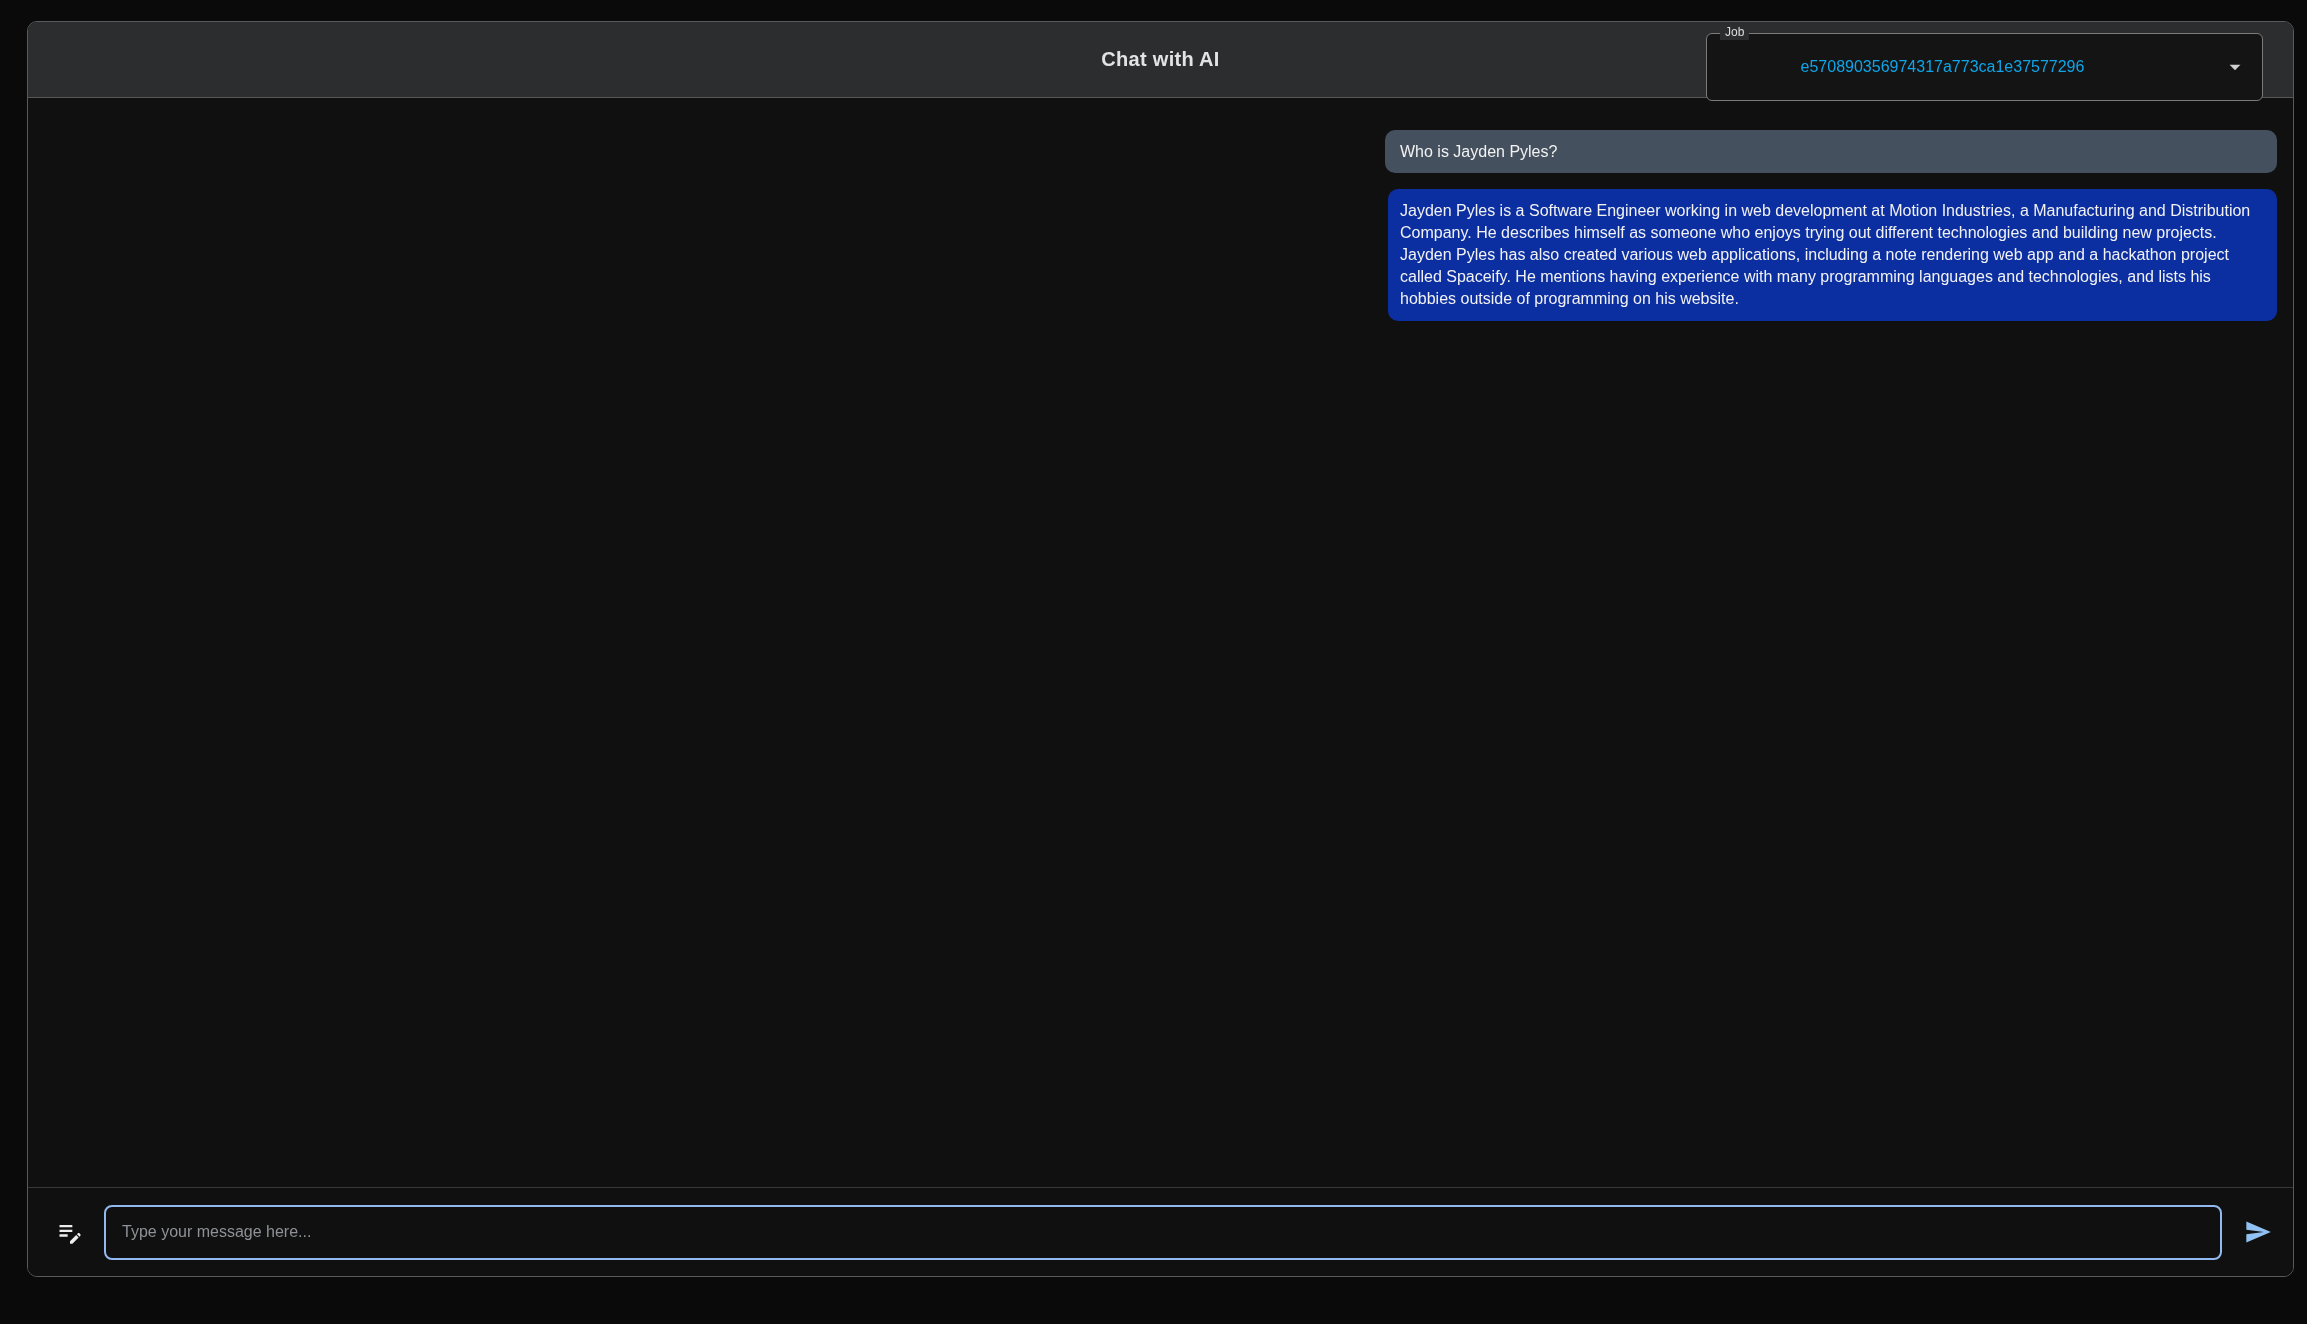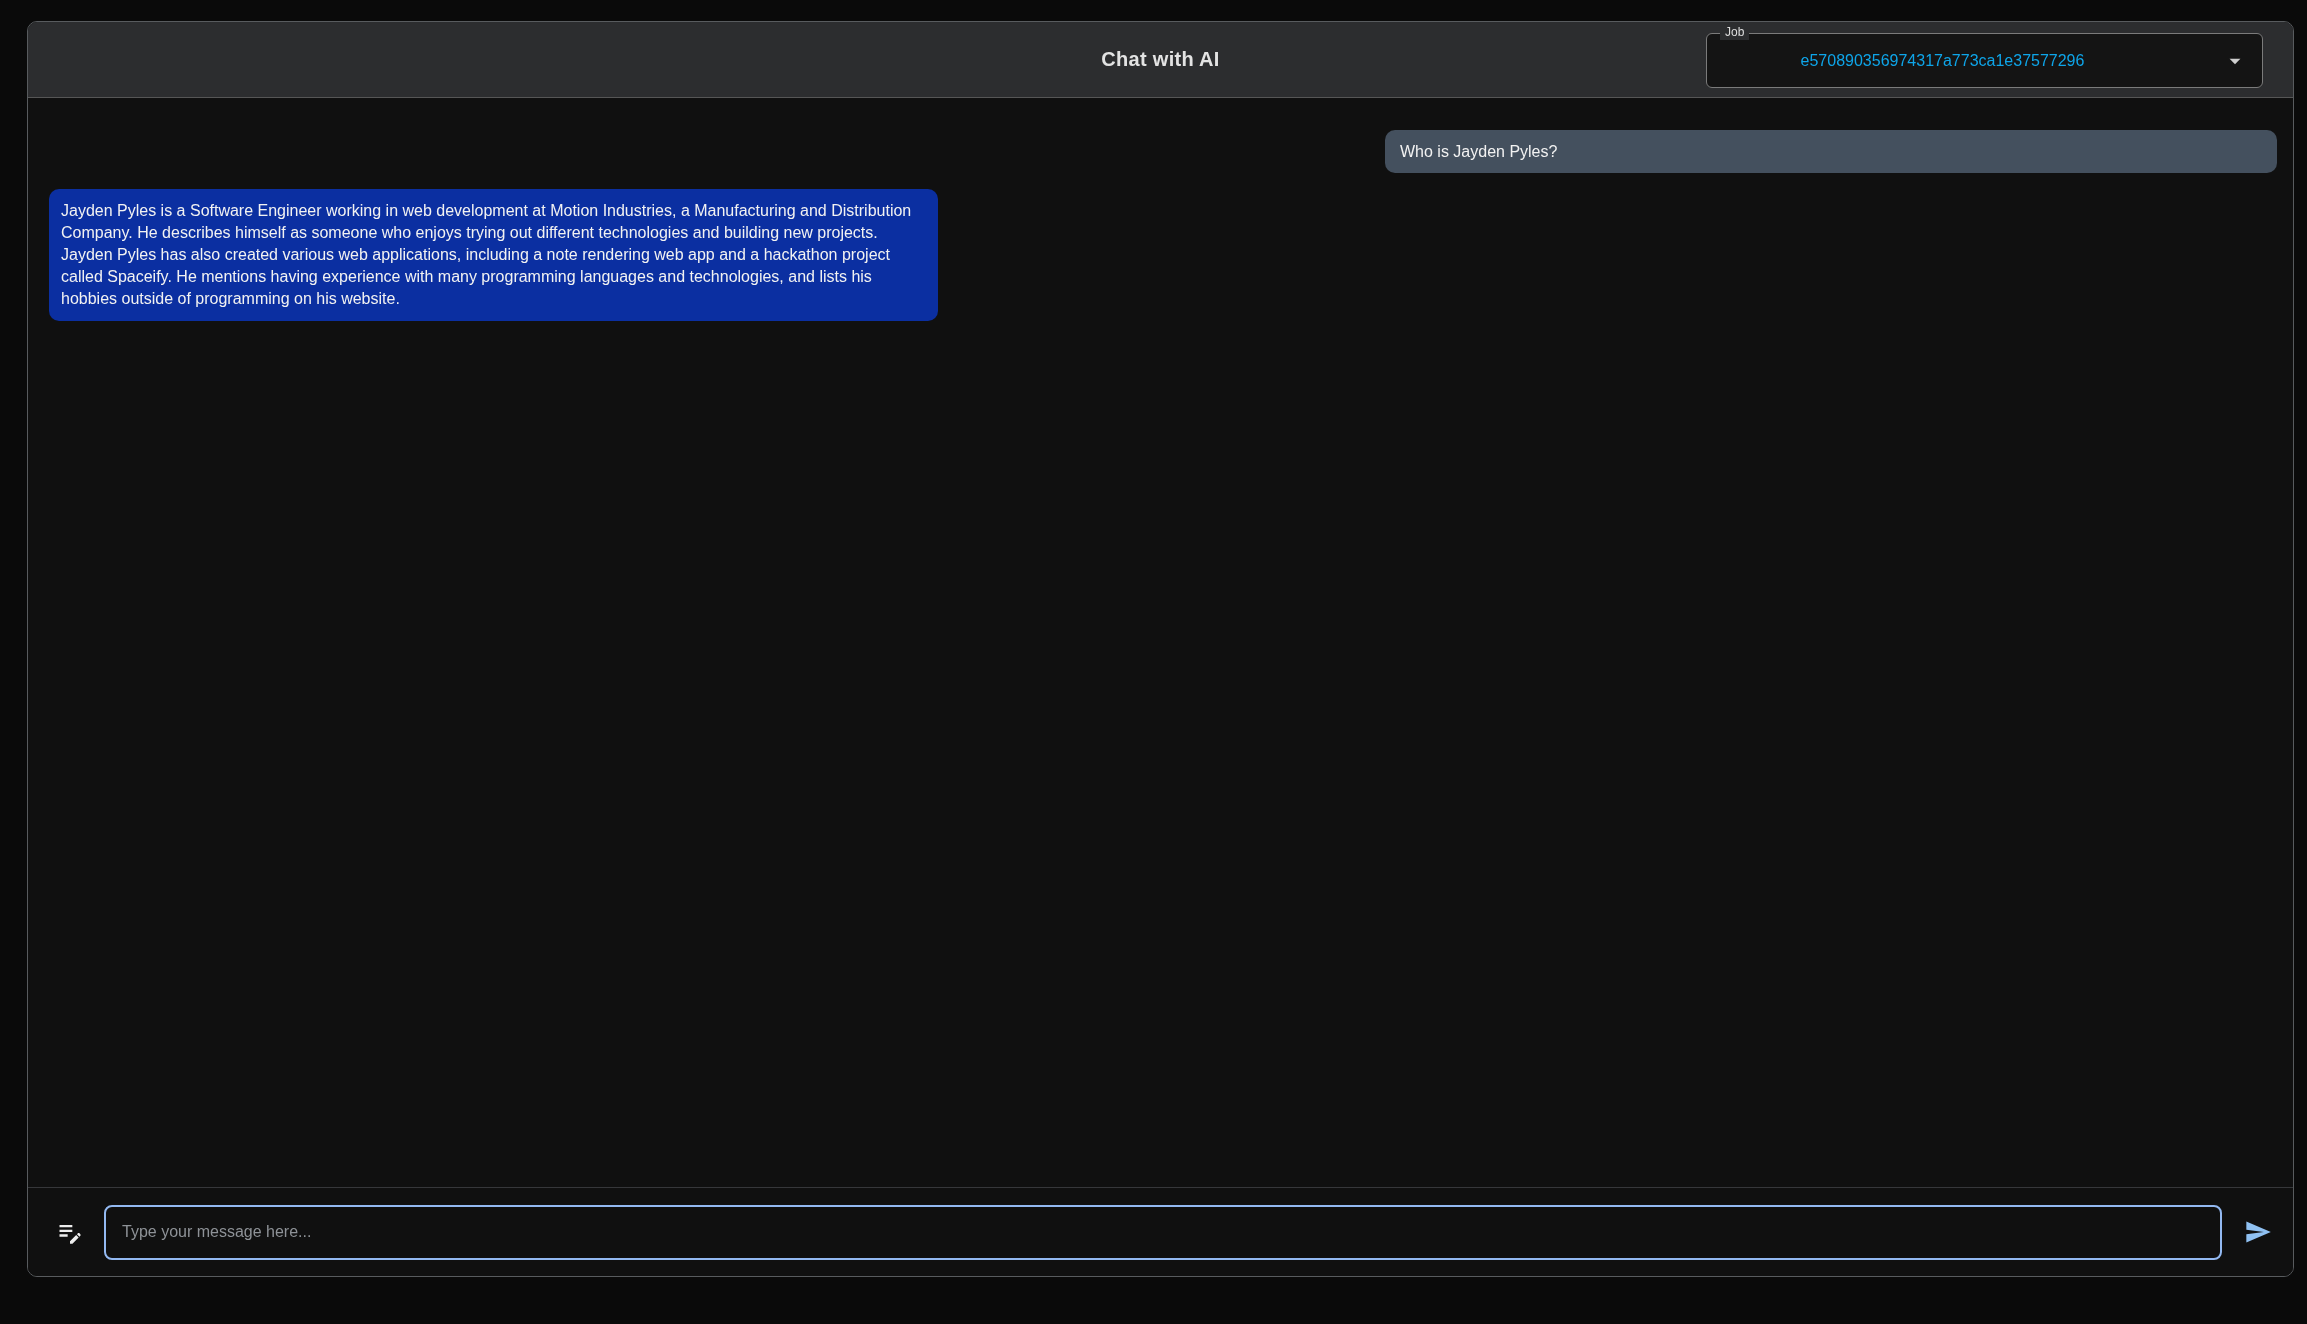--- a/index.html
+++ b/index.html
@@ -48,21 +48,21 @@
     color: #e3e3e3;
     font-weight: bold;
   }
 
   
   .job-select {
     position: absolute;
     top: 11px;
     right: 30px;
     width: 557px;
-    height: 55px;
+    height: 68px;
     box-sizing: border-box;
     background: #141414;
     border: 1px solid #7b7b7b;
     border-radius: 6px;
     display: flex;
     align-items: center;
     justify-content: center;
     cursor: pointer;
   }
   .job-label {
@@ -93,20 +93,21 @@
 
   
   .chat-area {
     flex: 1 1 auto;
     box-sizing: border-box;
     padding: 32px 16px 0 21px;
     display: flex;
     flex-direction: column;
     overflow: hidden;
     background: #101010;
+    align-items: flex-end;
   }
   .msg-row {
     display: flex;
     margin-bottom: 16px;
   }
   .msg-row.user { justify-content: flex-end; }
   .msg-row.assistant { justify-content: flex-start; }
   .bubble {
     box-sizing: border-box;
     border-radius: 10px;

